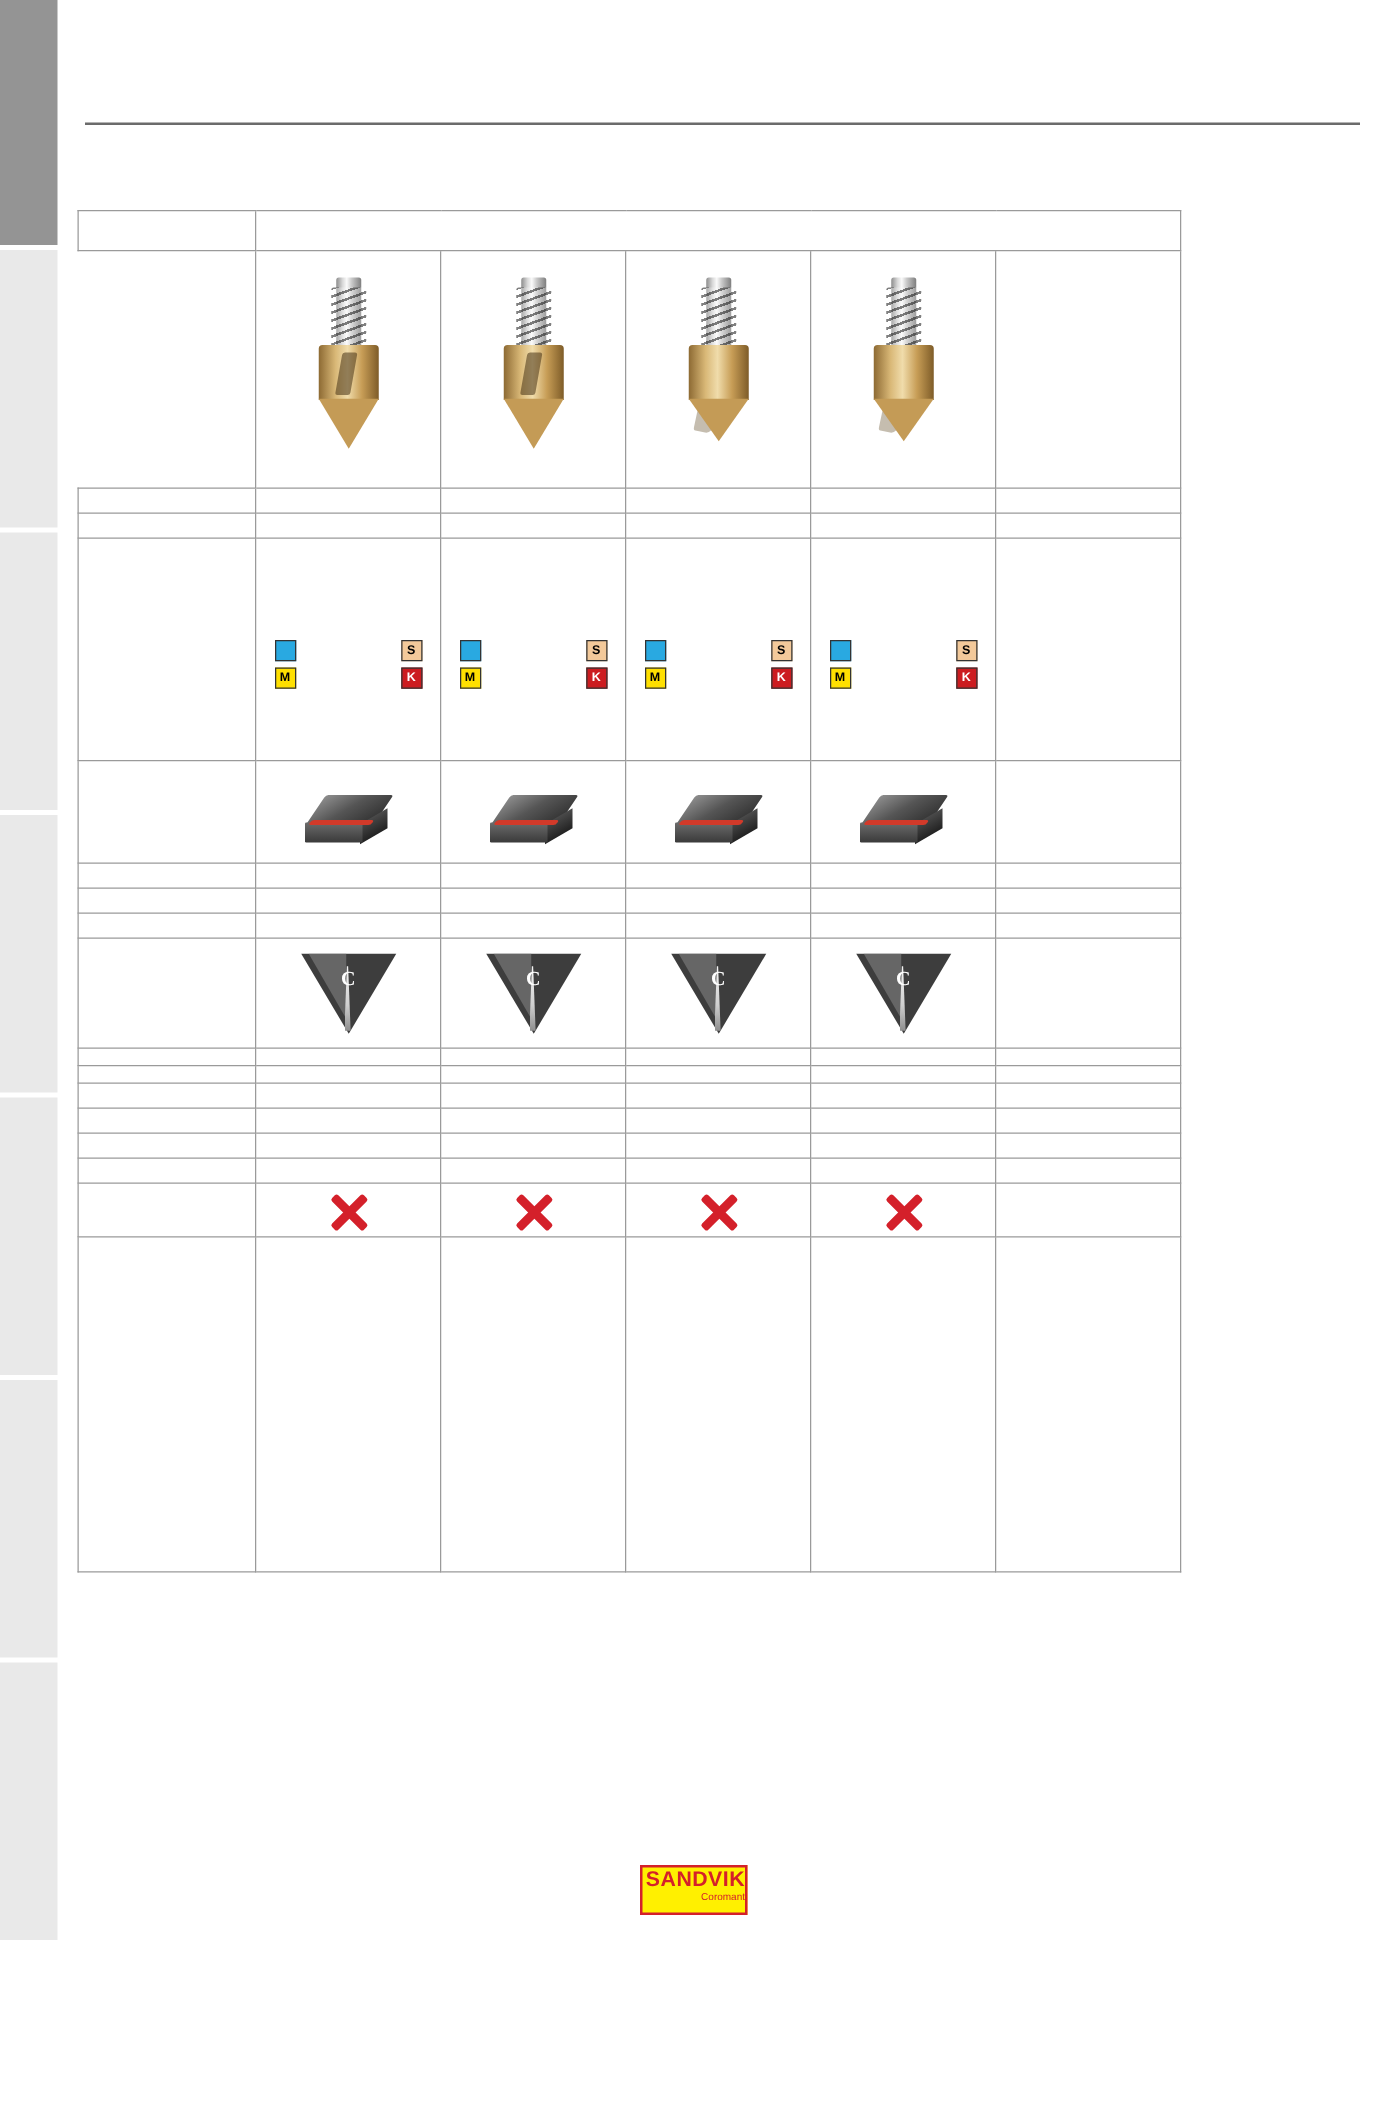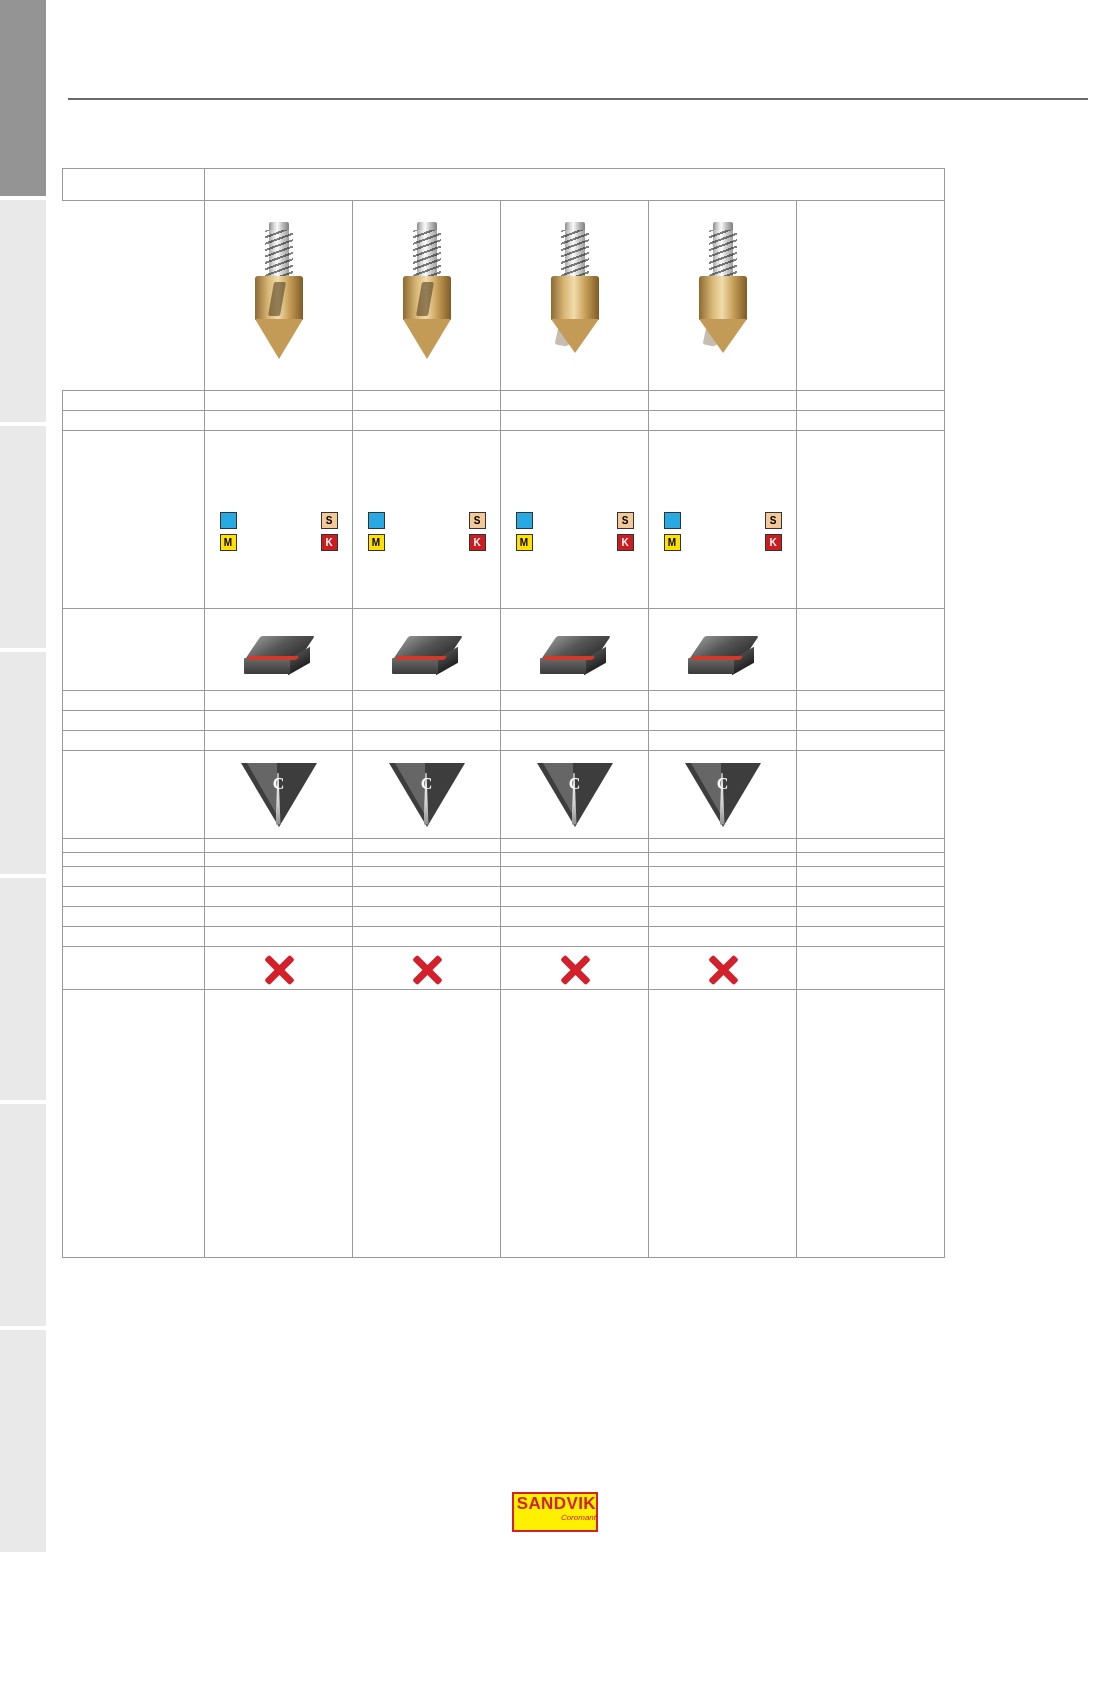--- a/index.html
+++ b/index.html
@@ -267,21 +267,20 @@
     font-size: 17px;
     font-weight: bold;
     letter-spacing: .4px;
     line-height: 19px;
     font-family: "Liberation Sans", sans-serif;
   }
   .logo-sub {
     color: #d4202a;
     font-size: 8px;
     line-height: 10px;
-    font-style: italic;
   }
   .note-text { font-size: 10px; line-height: 13px; }
 </style>
 </head>
 <body>
 
 <div class="side-tabs">
   <div class="side-tab active" style="top:0px;height:196px;"></div>
   <div class="side-tab" style="top:200px;height:222px;"></div>
   <div class="side-tab" style="top:426px;height:222px;"></div>

